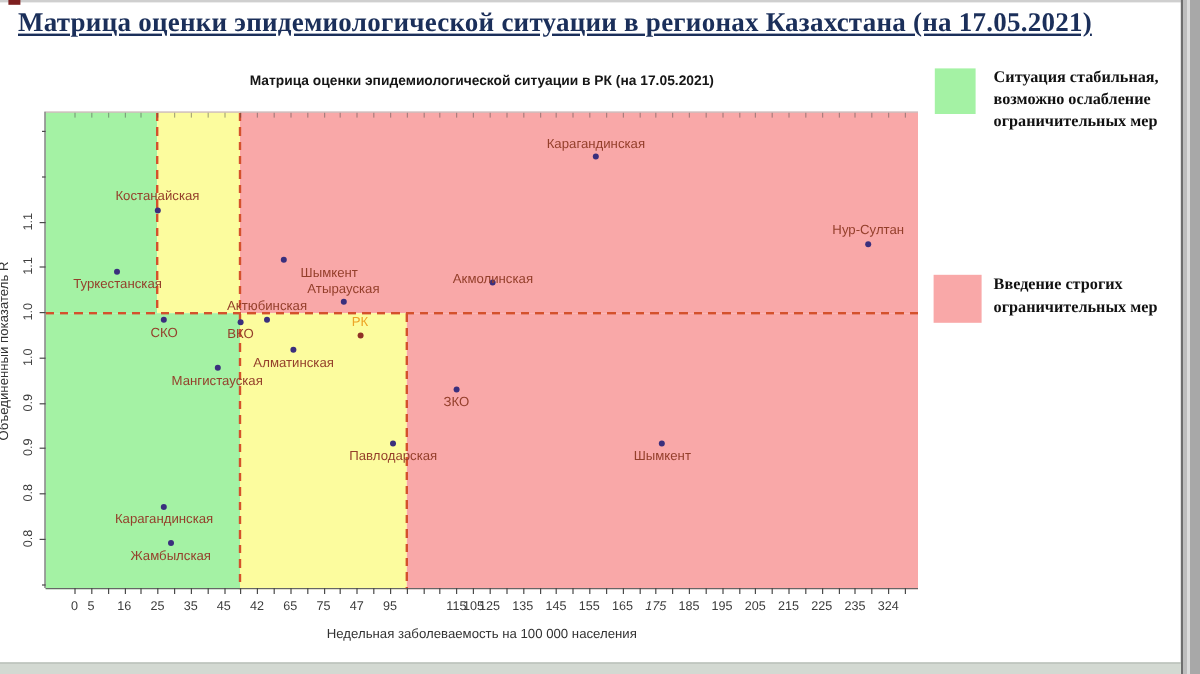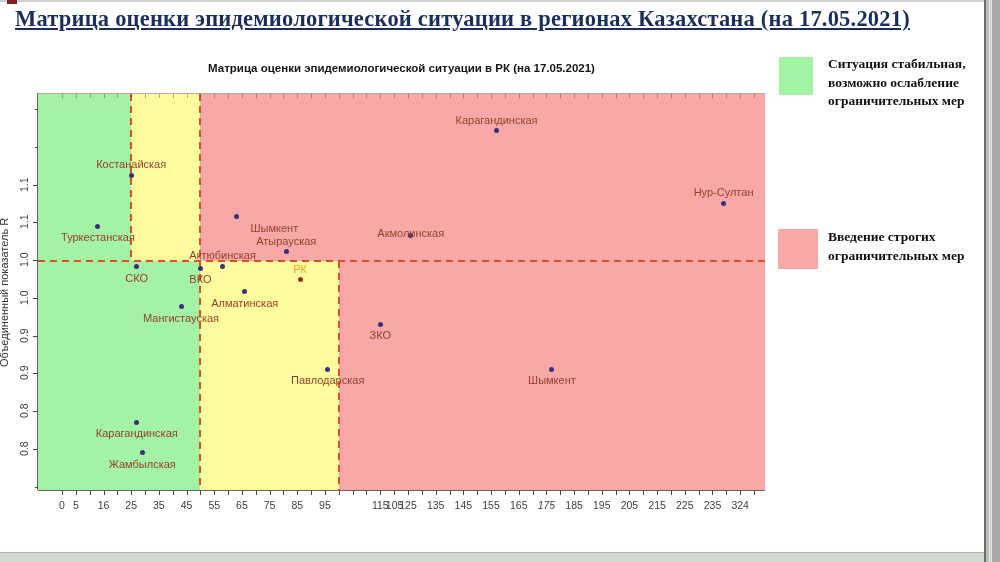--- a/index.html
+++ b/index.html
@@ -107,20 +107,21 @@
       <div class="tick" style="left: 632.96px; top: 0px; width: 1px; height: 4px; opacity: 0.45;"></div>
       <div class="tick" style="left: 646.8px; top: 0px; width: 1px; height: 4px; opacity: 0.45;"></div>
       <div class="tick" style="left: 660.64px; top: 0px; width: 1px; height: 4px; opacity: 0.45;"></div>
       <div class="tick" style="left: 674.48px; top: 0px; width: 1px; height: 4px; opacity: 0.45;"></div>
       <div class="tick" style="left: 688.32px; top: 0px; width: 1px; height: 4px; opacity: 0.45;"></div>
       <div class="tick" style="left: 702.16px; top: 0px; width: 1px; height: 4px; opacity: 0.45;"></div>
       <div class="tick" style="left: 716px; top: 0px; width: 1px; height: 4px; opacity: 0.45;"></div>
     </div>
 
   <div class="ylabel">Объединенный показатель R</div>
+  <div class="xlabel">Недельная заболеваемость на 100 000 населения</div>
 
   <div class="legend" id="legend">
       <div class="legend-item" style="top: 0px;">
         <div class="legend-swatch" style="left: 9px; top: 2px; width: 34px; height: 38px; background: rgb(164, 242, 164);"></div>
         <div class="legend-text">Ситуация стабильная,
 возможно ослабление
 ограничительных мер</div>
       </div>
       <div class="legend-item" style="top: 173px;">
         <div class="legend-swatch" style="left: 8px; top: 1px; width: 40px; height: 40px; background: rgb(249, 168, 168);"></div>
@@ -183,24 +184,24 @@
     <div class="tick" style="left: 712.48px; top: 490px; width: 1px; height: 5px;"></div>
     <div class="tick" style="left: 726.32px; top: 490px; width: 1px; height: 5px;"></div>
     <div class="tick" style="left: 740.16px; top: 490px; width: 1px; height: 5px;"></div>
     <div class="tick" style="left: 754px; top: 490px; width: 1px; height: 5px;"></div>
     <div class="tick-label-x" style="left: 62px; top: 499px;">0</div>
     <div class="tick-label-x" style="left: 75.84px; top: 499px;">5</div>
     <div class="tick-label-x" style="left: 103.52px; top: 499px;">16</div>
     <div class="tick-label-x" style="left: 131.2px; top: 499px;">25</div>
     <div class="tick-label-x" style="left: 158.88px; top: 499px;">35</div>
     <div class="tick-label-x" style="left: 186.56px; top: 499px;">45</div>
-    <div class="tick-label-x" style="left: 214.24px; top: 499px;">55</div>
+    <div class="tick-label-x" style="left: 214.24px; top: 499px;">42</div>
     <div class="tick-label-x" style="left: 241.92px; top: 499px;">65</div>
     <div class="tick-label-x" style="left: 269.6px; top: 499px;">75</div>
-    <div class="tick-label-x" style="left: 297.28px; top: 499px;">85</div>
+    <div class="tick-label-x" style="left: 297.28px; top: 499px;">47</div>
     <div class="tick-label-x" style="left: 324.96px; top: 499px;">95</div>
     <div class="tick-label-x" style="left: 352.64px; top: 499px; margin-left: 42px;">105</div>
     <div class="tick-label-x" style="left: 380.32px; top: 499px;">115</div>
     <div class="tick-label-x" style="left: 408px; top: 499px;">125</div>
     <div class="tick-label-x" style="left: 435.68px; top: 499px; text-align: center;">135</div>
     <div class="tick-label-x" style="left: 463.36px; top: 499px;">145</div>
     <div class="tick-label-x" style="left: 491.04px; top: 499px;">155</div>
     <div class="tick-label-x" style="left: 518.72px; top: 499px;">165</div>
     <div class="tick-label-x" style="left: 546.4px; top: 499px; font-style: italic;">175</div>
     <div class="tick-label-x" style="left: 574.08px; top: 499px;">185</div>

